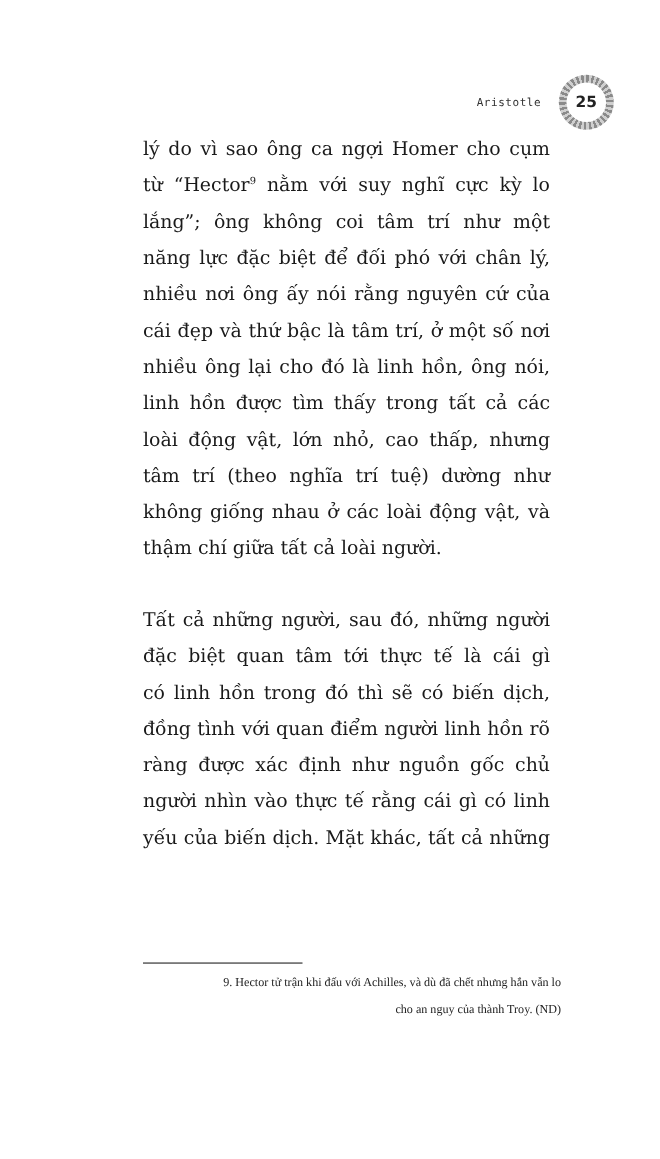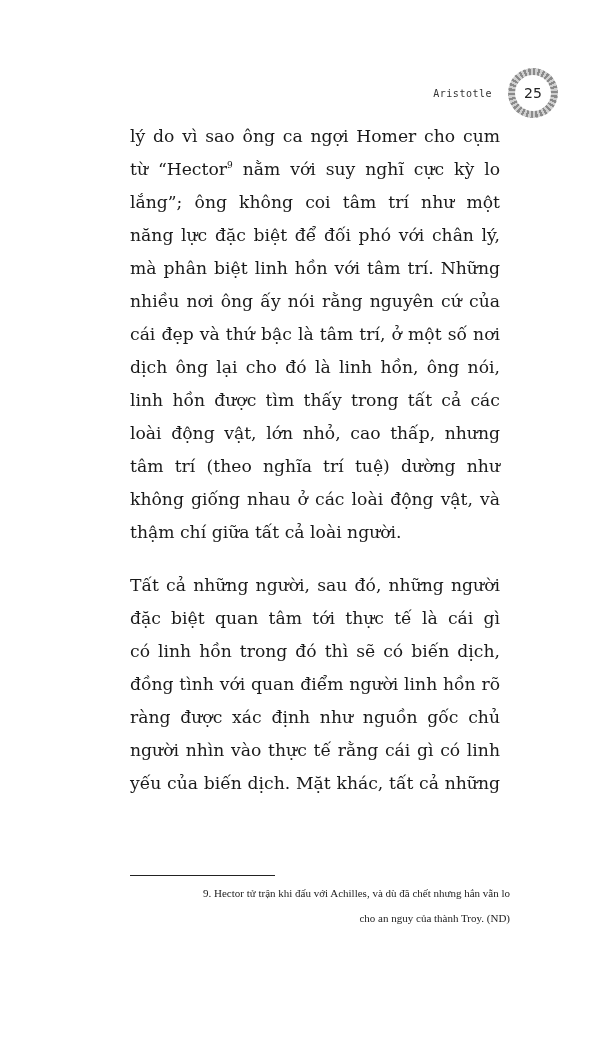--- a/index.html
+++ b/index.html
@@ -10,28 +10,28 @@
   }
   .page-badge {
     position: absolute; left: 508px; top: 68px; width: 50px; height: 50px;
     border-radius: 50%;
     background: repeating-conic-gradient(#8a8a8a 0deg 6deg, #cfcfcf 6deg 12deg);
     display: flex; align-items: center; justify-content: center;
   }
   .page-badge-inner {
     width: 36px; height: 36px; border-radius: 50%; background: #fff;
     display: flex; align-items: center; justify-content: center;
-    font-family: "DejaVu Sans", sans-serif; font-weight: normal; font-size: 14px; color: #222;
+    font-family: "DejaVu Sans", sans-serif; font-weight: bold; font-size: 14px; color: #222;
   }
   .body-text {
     position: absolute; left: 130px; top: 120px; width: 370px;
     font-family: "DejaVu Serif", serif; font-size: 17.2px; line-height: 33px;
   }
   .para { margin: 0; text-align: justify; text-align-last: left; }
-  .para + .para { margin-top: 20px; }
+  .para + .para { margin-top: 32px; }
   .line { display: block; text-align: justify; text-align-last: justify; white-space: nowrap; }
   .line.last { text-align-last: left; }
   sup.fnref { font-size: 9px; line-height: 0; vertical-align: super; }
   .footnote-rule {
     position: absolute; left: 130px; top: 875px; width: 145px; height: 0; border-top: 1px solid #222;
   }
   .footnote {
     position: absolute; left: 130px; top: 881px; width: 380px;
     font-family: "Liberation Serif", serif; font-size: 11px; line-height: 25px; color: #222; text-align: right;
   }
@@ -43,24 +43,23 @@
 <div class="page-badge">
   <div class="page-badge-inner">25</div>
 </div>
 
 <div class="body-text">
   <p class="para">
     <span class="line">lý do vì sao ông ca ngợi Homer cho cụm</span>
     <span class="line"><span>từ “Hector</span><sup class="fnref">9</sup><span> nằm với suy nghĩ cực kỳ lo</span></span>
     <span class="line">lắng”; ông không coi tâm trí như một</span>
     <span class="line">năng lực đặc biệt để đối phó với chân lý,</span>
-    <span class="line">mà phân biệt linh hồn với tâm trí. Những</span>
     <span class="line">nhiều nơi ông ấy nói rằng nguyên cứ của</span>
     <span class="line">cái đẹp và thứ bậc là tâm trí, ở một số nơi</span>
-    <span class="line">dịch ông lại cho đó là linh hồn, ông nói,</span>
+    <span class="line">nhiều ông lại cho đó là linh hồn, ông nói,</span>
     <span class="line">linh hồn được tìm thấy trong tất cả các</span>
     <span class="line">loài động vật, lớn nhỏ, cao thấp, nhưng</span>
     <span class="line">tâm trí (theo nghĩa trí tuệ) dường như</span>
     <span class="line">không giống nhau ở các loài động vật, và</span>
     <span class="line last">thậm chí giữa tất cả loài người.</span>
   </p>
   <p class="para">
     <span class="line">Tất cả những người, sau đó, những người</span>
     <span class="line">đặc biệt quan tâm tới thực tế là cái gì</span>
     <span class="line">có linh hồn trong đó thì sẽ có biến dịch,</span>

